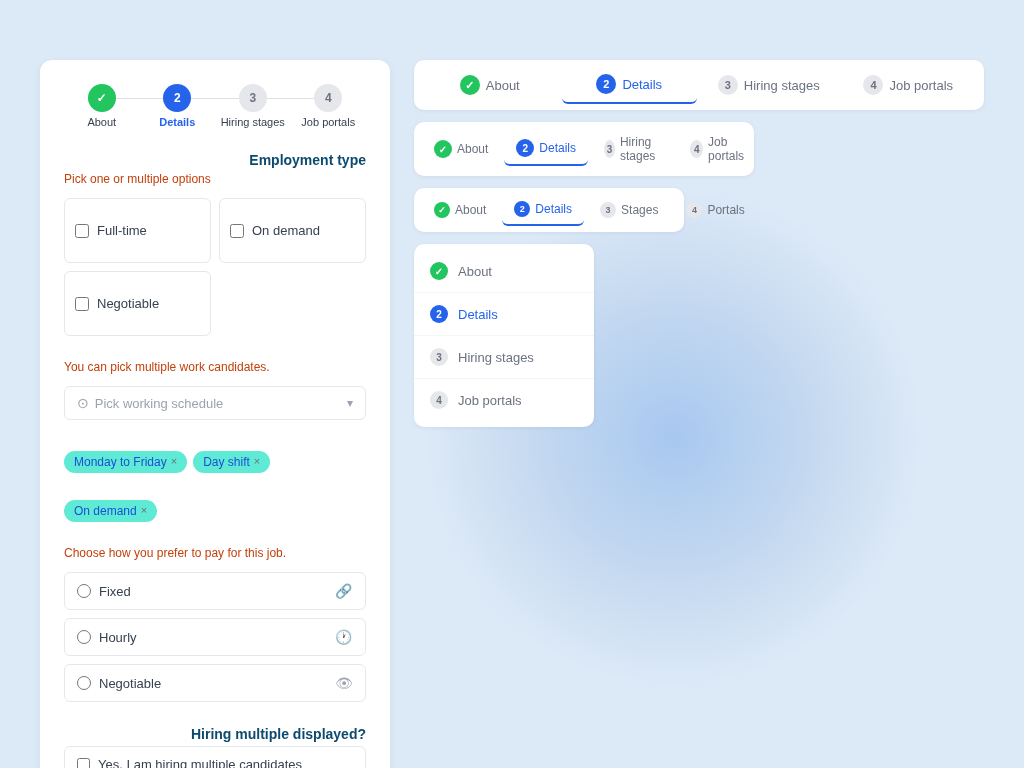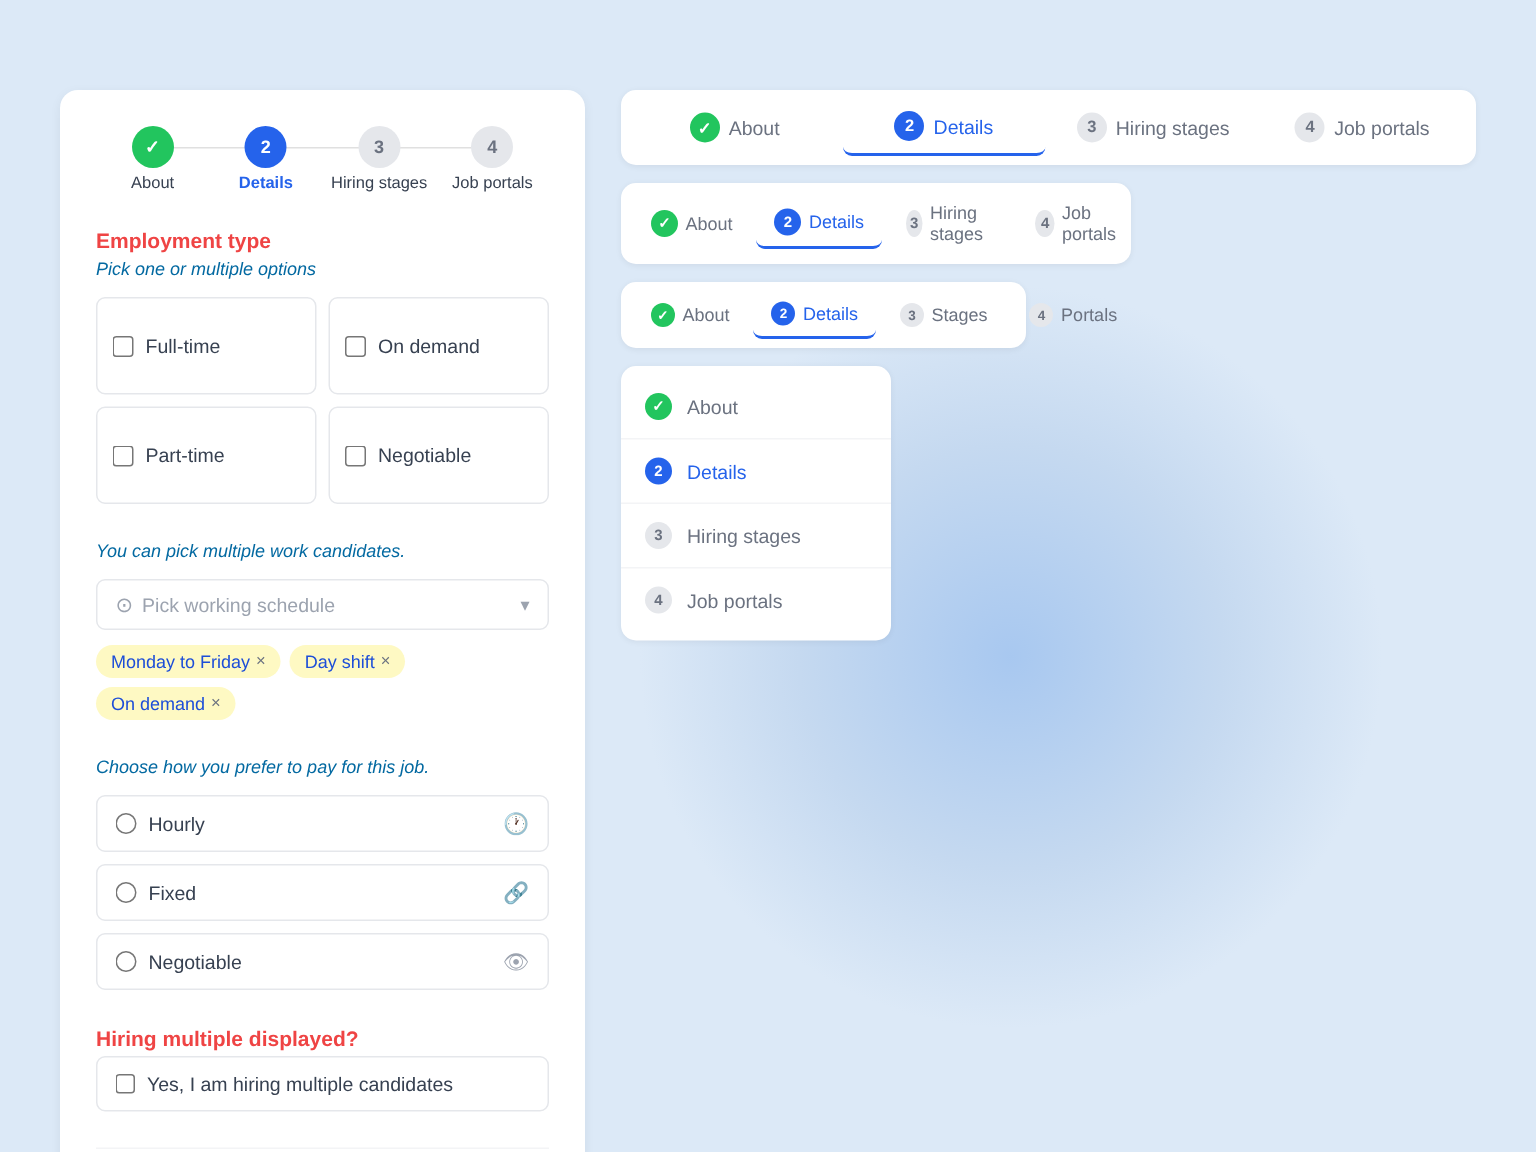--- a/index.html
+++ b/index.html
@@ -115,29 +115,29 @@
     }
 
     
     .section {
       margin-bottom: 24px;
     }
 
     .section-title {
       font-size: 14px;
       font-weight: 600;
-      color: #ef4444;
+      color: #0c4a6e;
       margin-bottom: 4px;
+      text-align: right;
     }
 
     .section-subtitle {
       font-size: 12px;
-      color: #0369a1;
+      color: #c2410c;
       margin-bottom: 12px;
-      font-style: italic;
     }
 
     
     .checkbox-grid {
       display: grid;
       grid-template-columns: 1fr 1fr;
       gap: 8px;
     }
 
     .checkbox-item {
@@ -190,27 +190,27 @@
 
     
     .tags-row {
       display: flex;
       gap: 6px;
       flex-wrap: wrap;
     }
 
     .tag {
       display: flex;
-      align-items: center;
       gap: 4px;
-      background: #fef9c3;
+      background: #5eead4;
       color: #1d4ed8;
       font-size: 12px;
       border-radius: 20px;
       padding: 4px 10px;
+      margin-top: 21px;
     }
 
     .tag-close {
       cursor: pointer;
       font-size: 11px;
       color: #6b7280;
     }
 
     
     .salary-option {
@@ -397,24 +397,20 @@
         <label class="checkbox-item">
           <input type="checkbox" style="">
           <span>Full-time</span>
         </label>
         <label class="checkbox-item">
           <input type="checkbox" style="">
           <span>On demand</span>
         </label>
         <label class="checkbox-item">
           <input type="checkbox" style="">
-          <span>Part-time</span>
-        </label>
-        <label class="checkbox-item">
-          <input type="checkbox" style="">
           <span>Negotiable</span>
         </label>
       </div>
     </div>
 
     <div class="section">
       <div class="section-subtitle">You can pick multiple work candidates.</div>
       <div class="schedule-dropdown">
         <div class="schedule-dropdown-left">
           <span class="clock-icon">⊙</span>
@@ -436,30 +432,30 @@
           <span class="tag-close">×</span>
         </div>
       </div>
     </div>
 
     <div class="section">
       <div class="section-subtitle">Choose how you prefer to pay for this job.</div>
       <label class="salary-option">
         <div class="salary-option-left">
           <input type="radio" name="salary" style="">
-          <span>Hourly</span>
-        </div>
-        <span class="salary-icon">🕐</span>
+          <span>Fixed</span>
+        </div>
+        <span class="salary-icon">🔗</span>
       </label>
       <label class="salary-option">
         <div class="salary-option-left">
           <input type="radio" name="salary" style="">
-          <span>Fixed</span>
-        </div>
-        <span class="salary-icon">🔗</span>
+          <span>Hourly</span>
+        </div>
+        <span class="salary-icon">🕐</span>
       </label>
       <label class="salary-option">
         <div class="salary-option-left">
           <input type="radio" name="salary" style="">
           <span>Negotiable</span>
         </div>
         <span class="salary-icon">👁</span>
       </label>
     </div>
 

